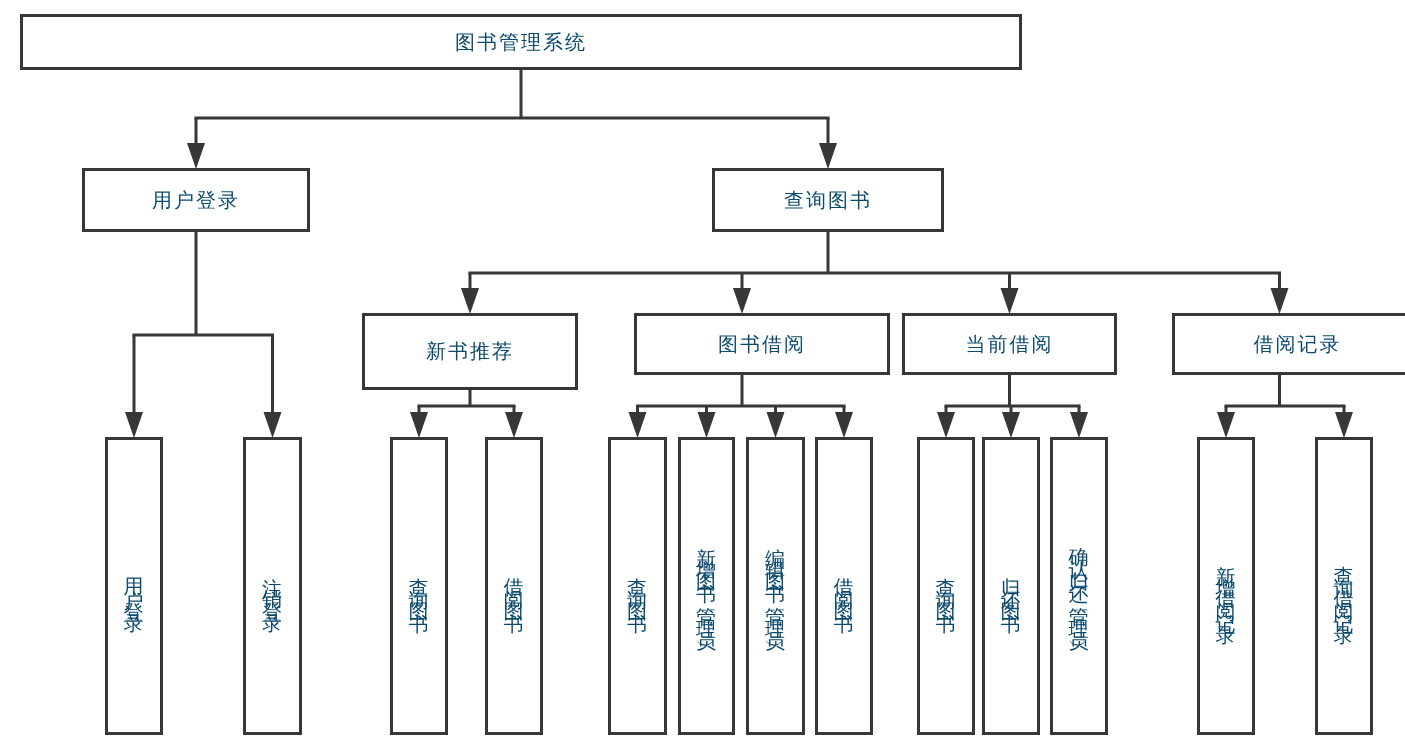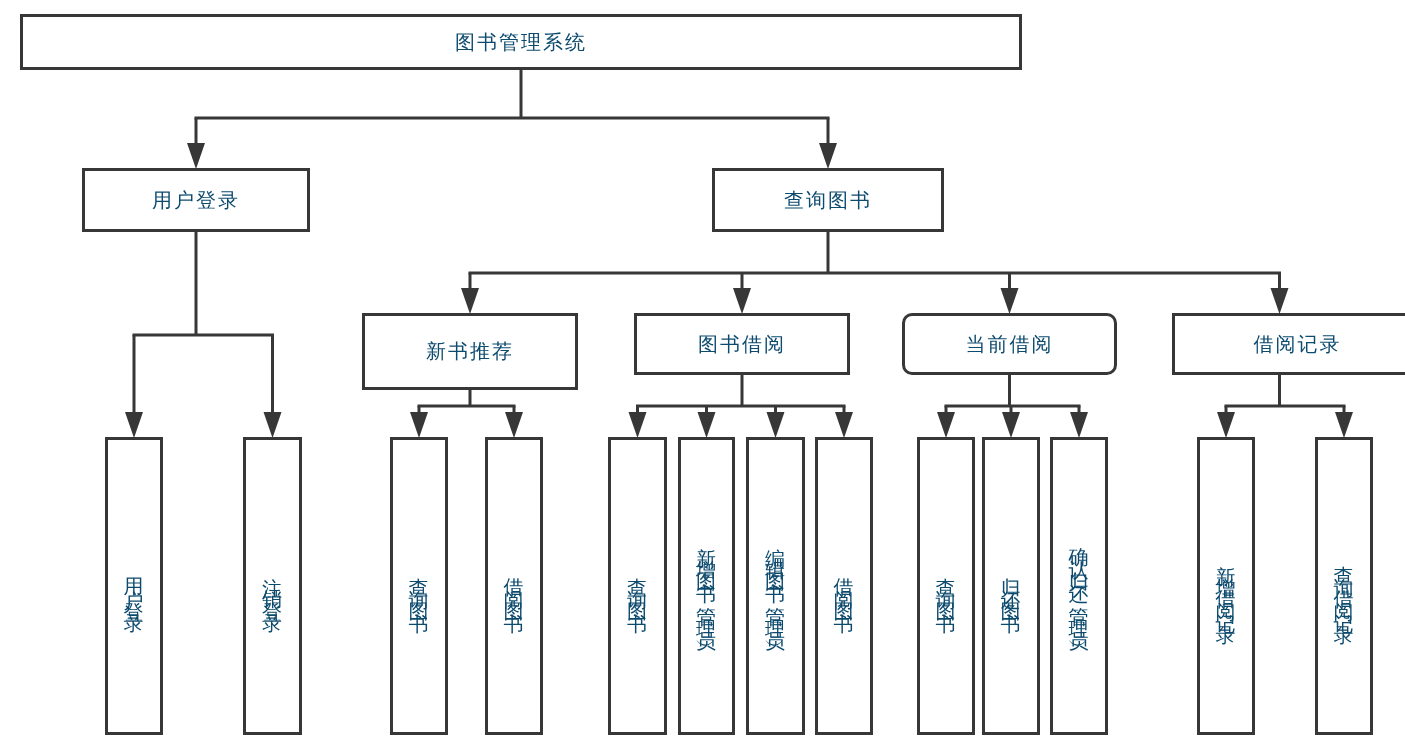--- a/index.html
+++ b/index.html
@@ -109,24 +109,24 @@
       </div>
       <div class="node horiz" style="left: 82px; top: 168px; width: 228px; height: 64px;">
         <span class="lbl">用户登录</span>
       </div>
       <div class="node horiz" style="left: 712px; top: 168px; width: 232px; height: 64px;">
         <span class="lbl">查询图书</span>
       </div>
       <div class="node horiz" style="left: 362px; top: 313px; width: 216px; height: 77px;">
         <span class="lbl">新书推荐</span>
       </div>
-      <div class="node horiz" style="left: 634px; top: 313px; width: 216px; height: 62px;">
+      <div class="node horiz" style="left: 634px; top: 313px; width: 256px; height: 62px;">
         <span class="lbl">图书借阅</span>
       </div>
-      <div class="node horiz" style="left: 902px; top: 313px; width: 215px; height: 62px; border-radius: 10px;">
+      <div class="node horiz" style="left: 902px; top: 313px; width: 215px; height: 62px;">
         <span class="lbl">当前借阅</span>
       </div>
       <div class="node horiz" style="left: 1172px; top: 313px; width: 251px; height: 62px;">
         <span class="lbl">借阅记录</span>
       </div>
       <div class="node vert" style="left: 105px; top: 437px; width: 58px; height: 298px;">
         <span class="lbl">用户登录</span>
       </div>
       <div class="node vert" style="left: 243px; top: 437px; width: 59px; height: 298px;">
         <span class="lbl">注销登录</span>

